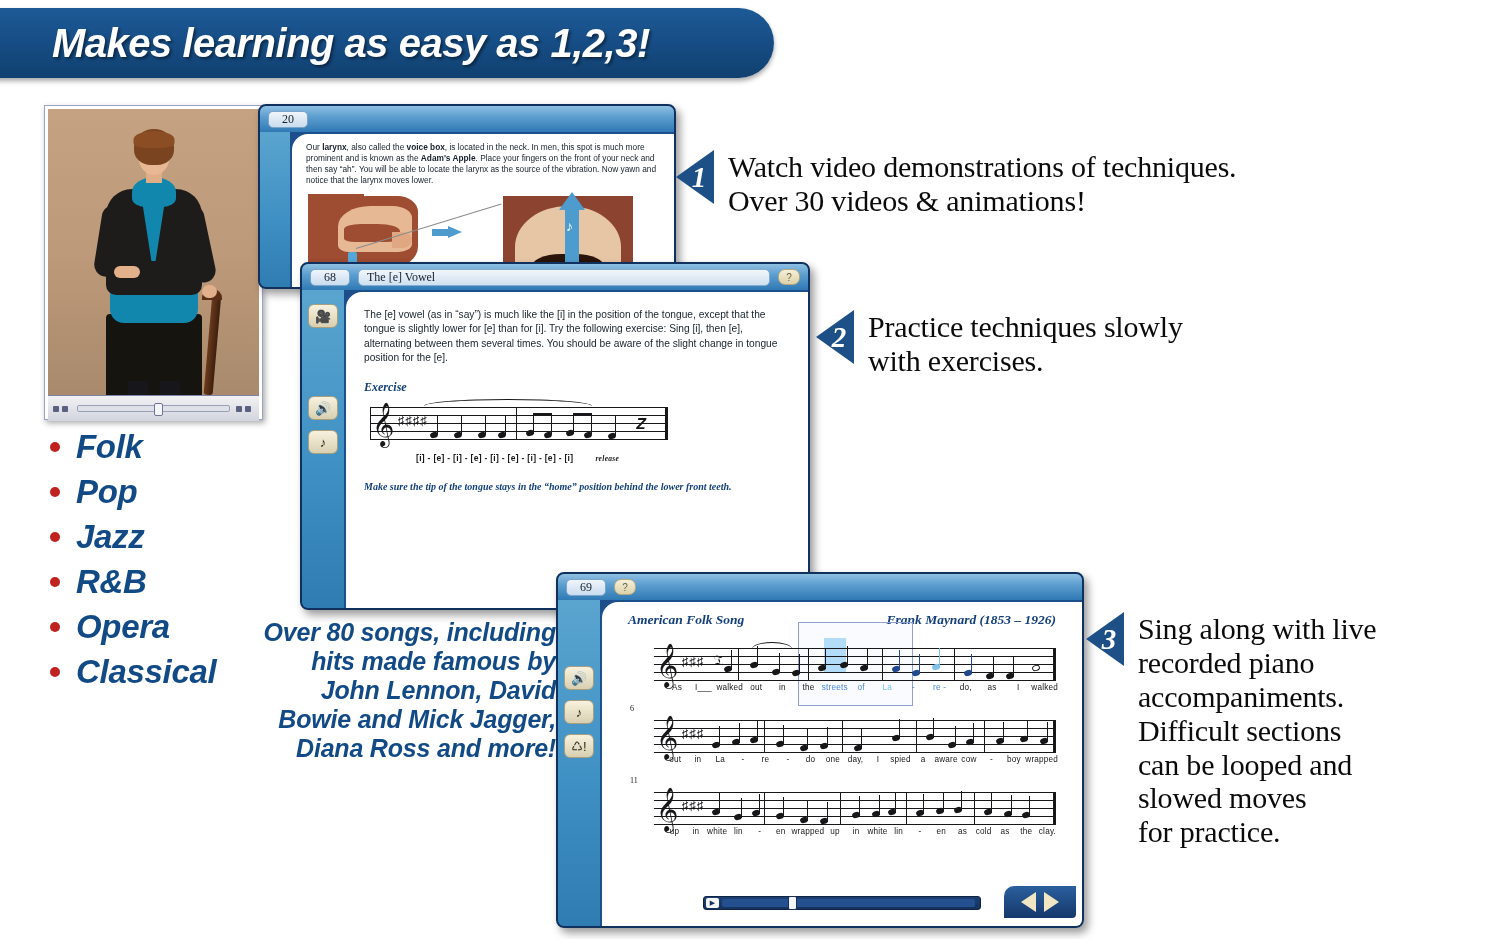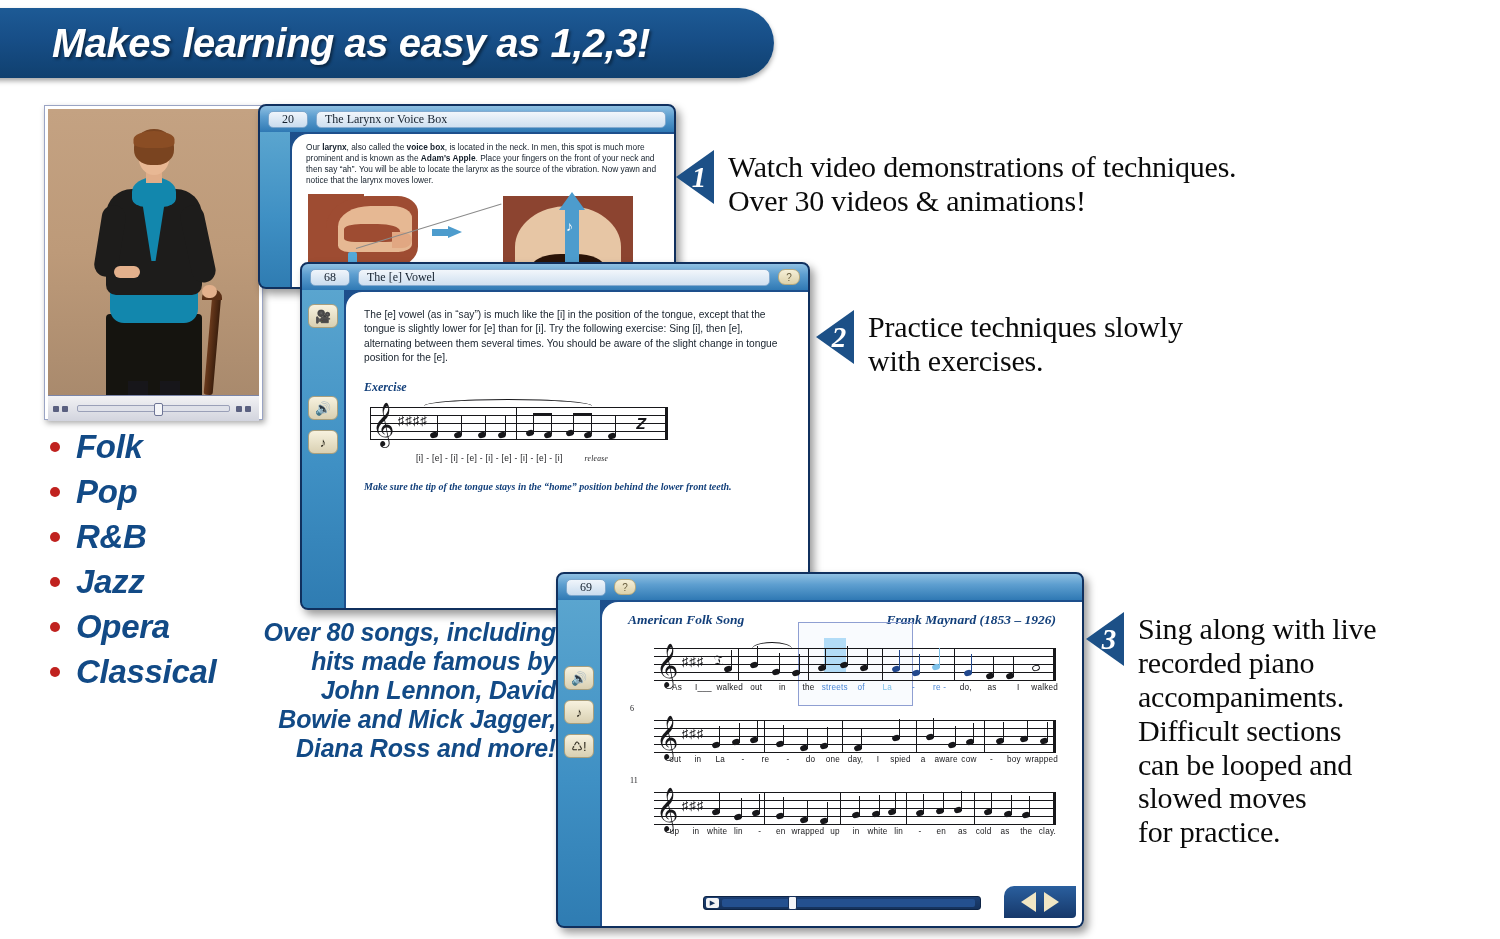--- a/index.html
+++ b/index.html
@@ -178,21 +178,21 @@
   .staff .ln{position:absolute;left:0;width:100%;height:1px;background:#17171a;}
   .clef{position:absolute;left:2px;top:-2px;font-size:38px;line-height:38px;color:#17171a;}
   .keysig{position:absolute;left:28px;top:6px;font-size:13px;color:#17171a;letter-spacing:1px;}
   .bline{position:absolute;width:1px;background:#17171a;}
   .bline.thick{width:3px;}
   .nhead{position:absolute;width:8px;height:6px;background:#17171a;
     border-radius:50%;transform:rotate(-20deg);}
   .nstem{position:absolute;width:1px;height:20px;background:#17171a;}
   .nbeam{position:absolute;height:2.5px;background:#17171a;}
   .slur{position:absolute;border-top:1.5px solid #17171a;border-radius:50%;height:14px;}
-  .syllables{margin:2px 12px 0 70px;font-size:8.5px;color:#17171a;letter-spacing:.3px;}
+  .syllables{margin:2px 12px 0 70px;font-size:8.5px;color:#17171a;letter-spacing:.3px;font-weight:bold;}
   .syllables .rel{font-family:"Liberation Serif",serif;font-style:italic;
     font-size:7.5px;margin-left:22px;}
   .tip-line{font-family:"Liberation Serif",serif;font-style:italic;
     color:#123f7a;font-size:10px;font-weight:bold;margin:18px 0 0 18px;}
 
   
   .song-hdr{display:flex;justify-content:space-between;padding:10px 26px 0 26px;
     font-family:"Liberation Serif",serif;font-style:italic;font-weight:bold;
     color:#123f7a;font-size:13.5px;}
   .sys{position:relative;margin:8px 0 0 26px;width:430px;height:64px;}
@@ -279,25 +279,25 @@
   <div class="genre-row">
     <span class="genre-bullet"></span>
     <span class="genre-label">Folk</span>
   </div>
   <div class="genre-row">
     <span class="genre-bullet"></span>
     <span class="genre-label">Pop</span>
   </div>
   <div class="genre-row">
     <span class="genre-bullet"></span>
-    <span class="genre-label">R&amp;B</span>
+    <span class="genre-label">Jazz</span>
   </div>
   <div class="genre-row">
     <span class="genre-bullet"></span>
-    <span class="genre-label">Jazz</span>
+    <span class="genre-label">R&amp;B</span>
   </div>
   <div class="genre-row">
     <span class="genre-bullet"></span>
     <span class="genre-label">Opera</span>
   </div>
   <div class="genre-row">
     <span class="genre-bullet"></span>
     <span class="genre-label">Classical</span>
   </div>
 </div>
@@ -306,21 +306,20 @@
 including hits
 made famous by
 John Lennon,
 David Bowie
 and Mick Jagger,
 Diana Ross and more!</div>
 
 <div class="app-window" id="win-larynx" style="left:258px;top:104px;width:418px;height:185px;">
   <div class="title-strip">
     <div class="pg-badge">20</div>
-    <div class="title-pill">The Larynx or Voice Box</div>
   </div>
   <div class="win-body">
     <div class="rail narrow"></div>
     <div class="page-sheet">
       <div class="s1-text">
         Our <b>larynx</b>, also called the <b>voice box</b>, is located in the neck. In men, this spot is much more
         prominent and is known as the <b>Adam's Apple</b>. Place your fingers on the front of your neck and
         then say “ah”. You will be able to locate the larynx as the source of the vibration. Now yawn
         and notice that the larynx moves lower.
       </div>

